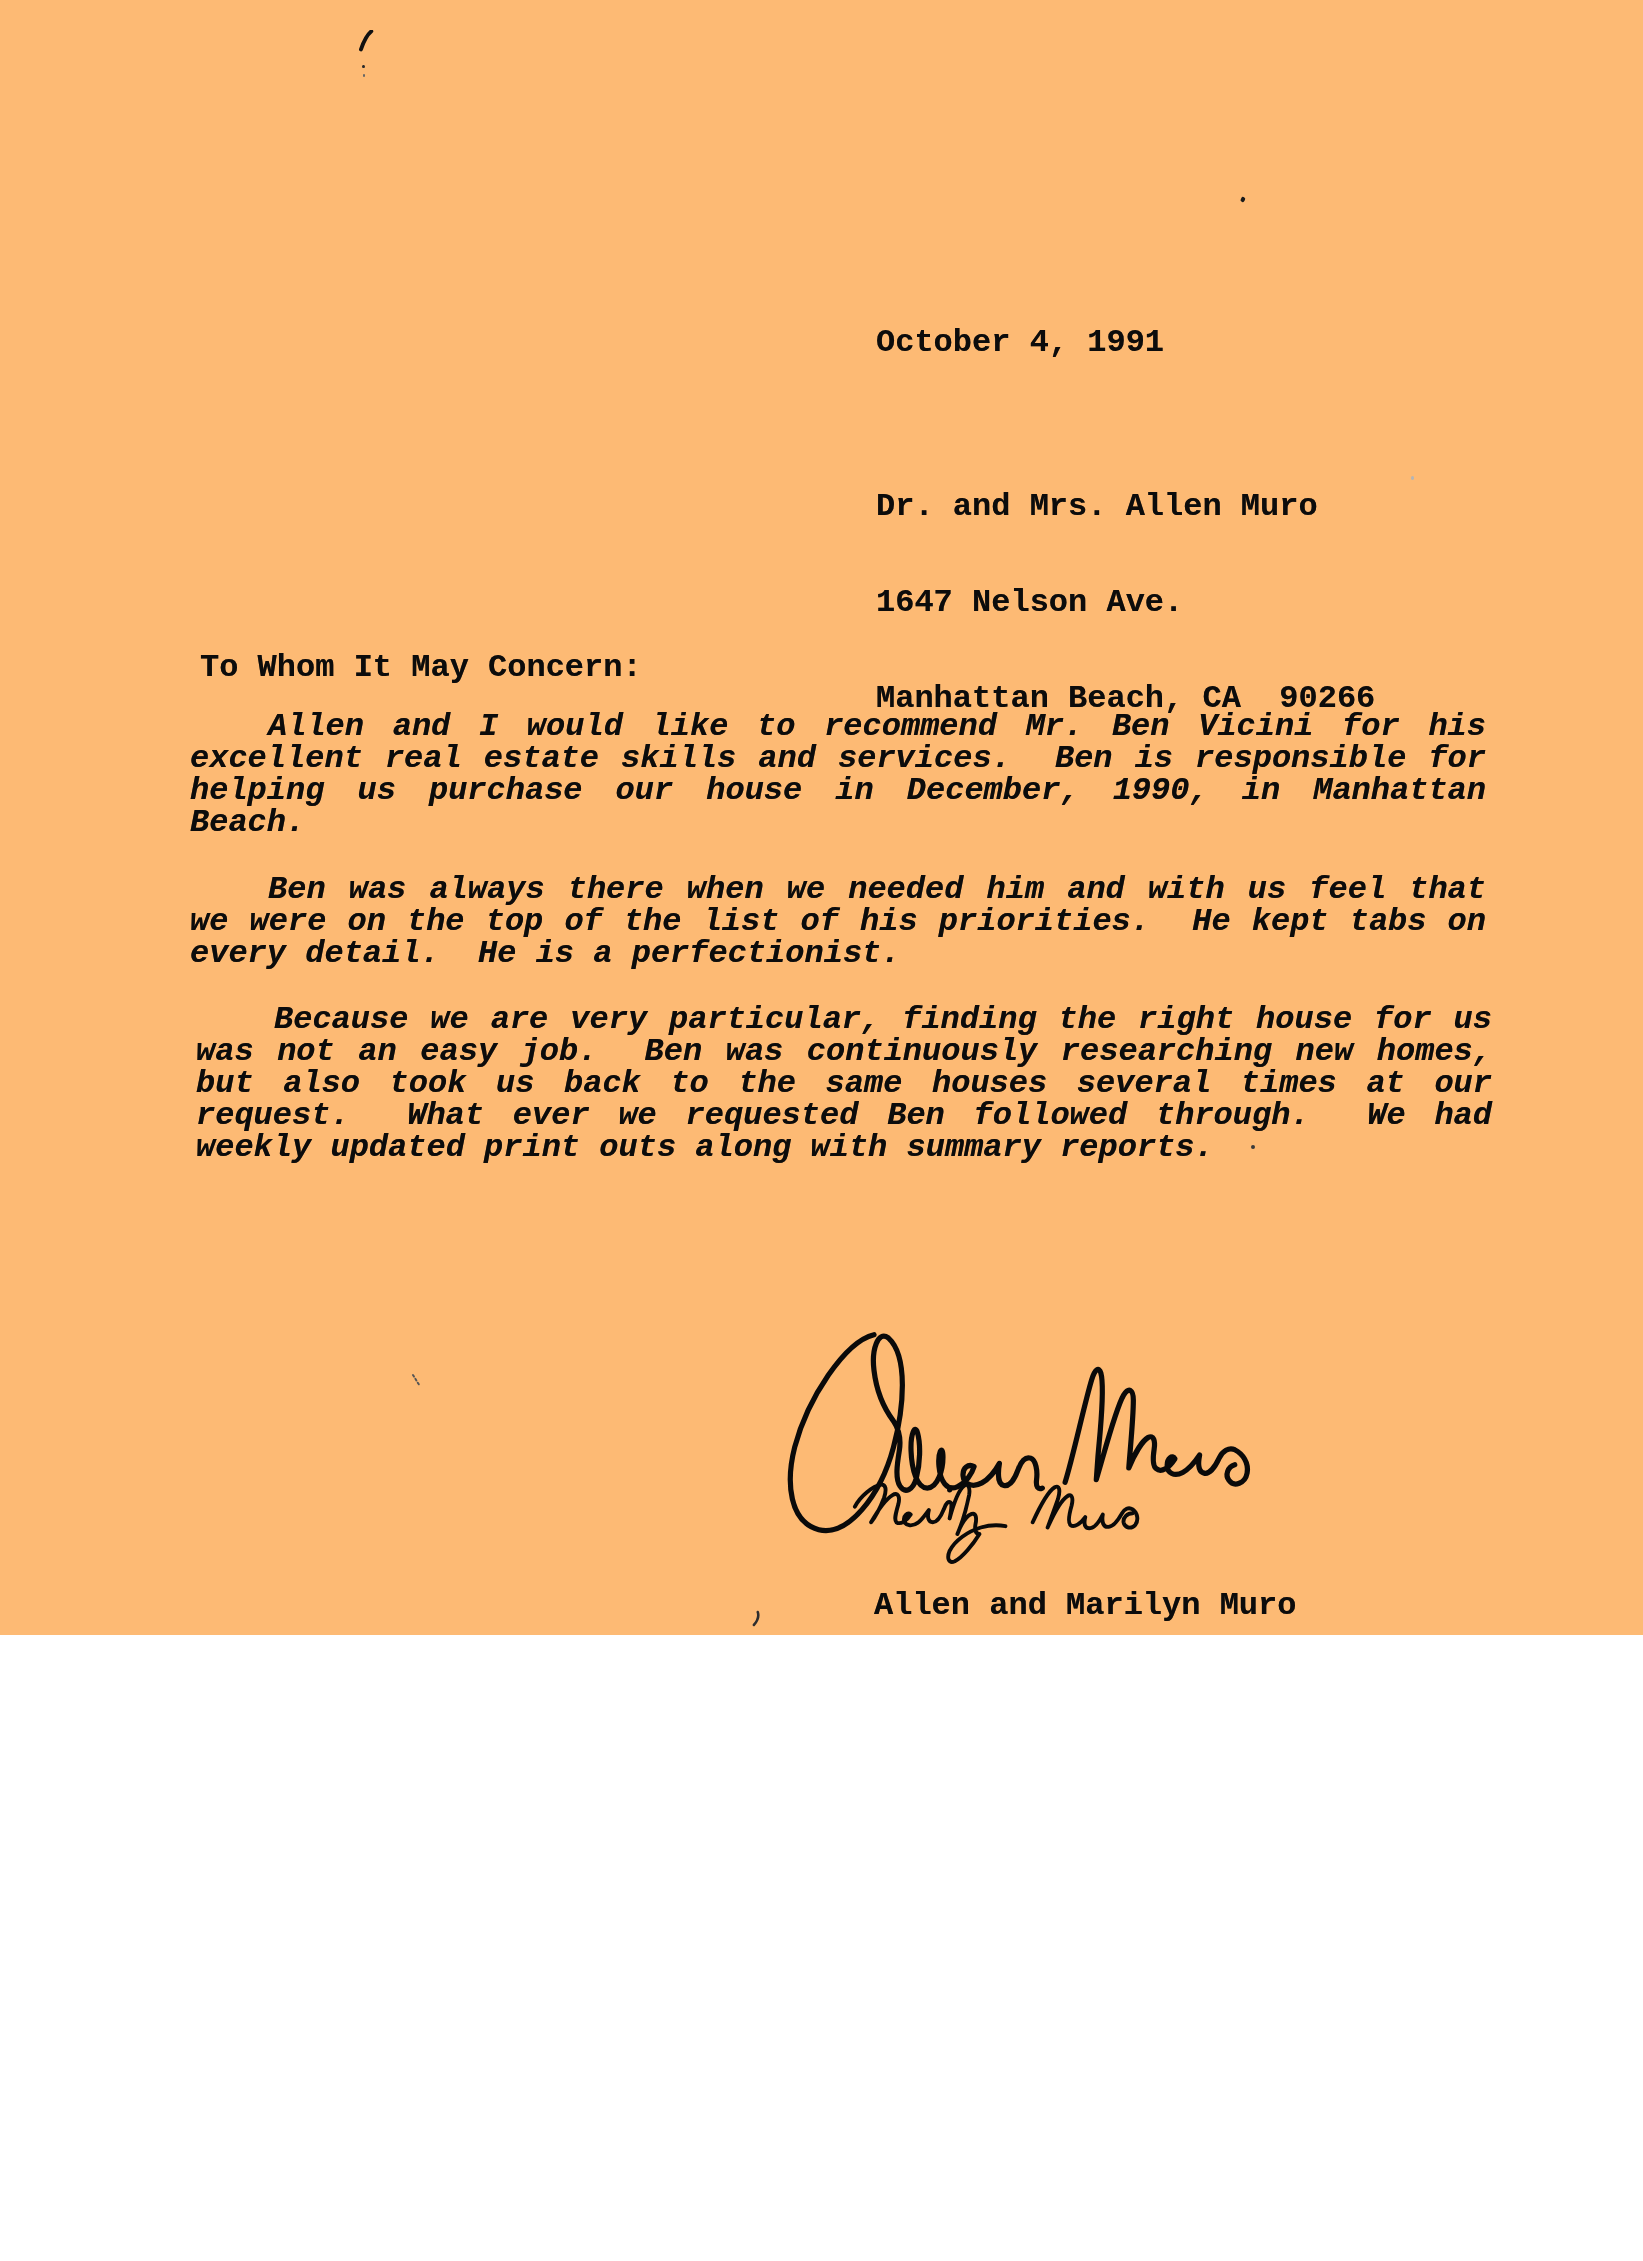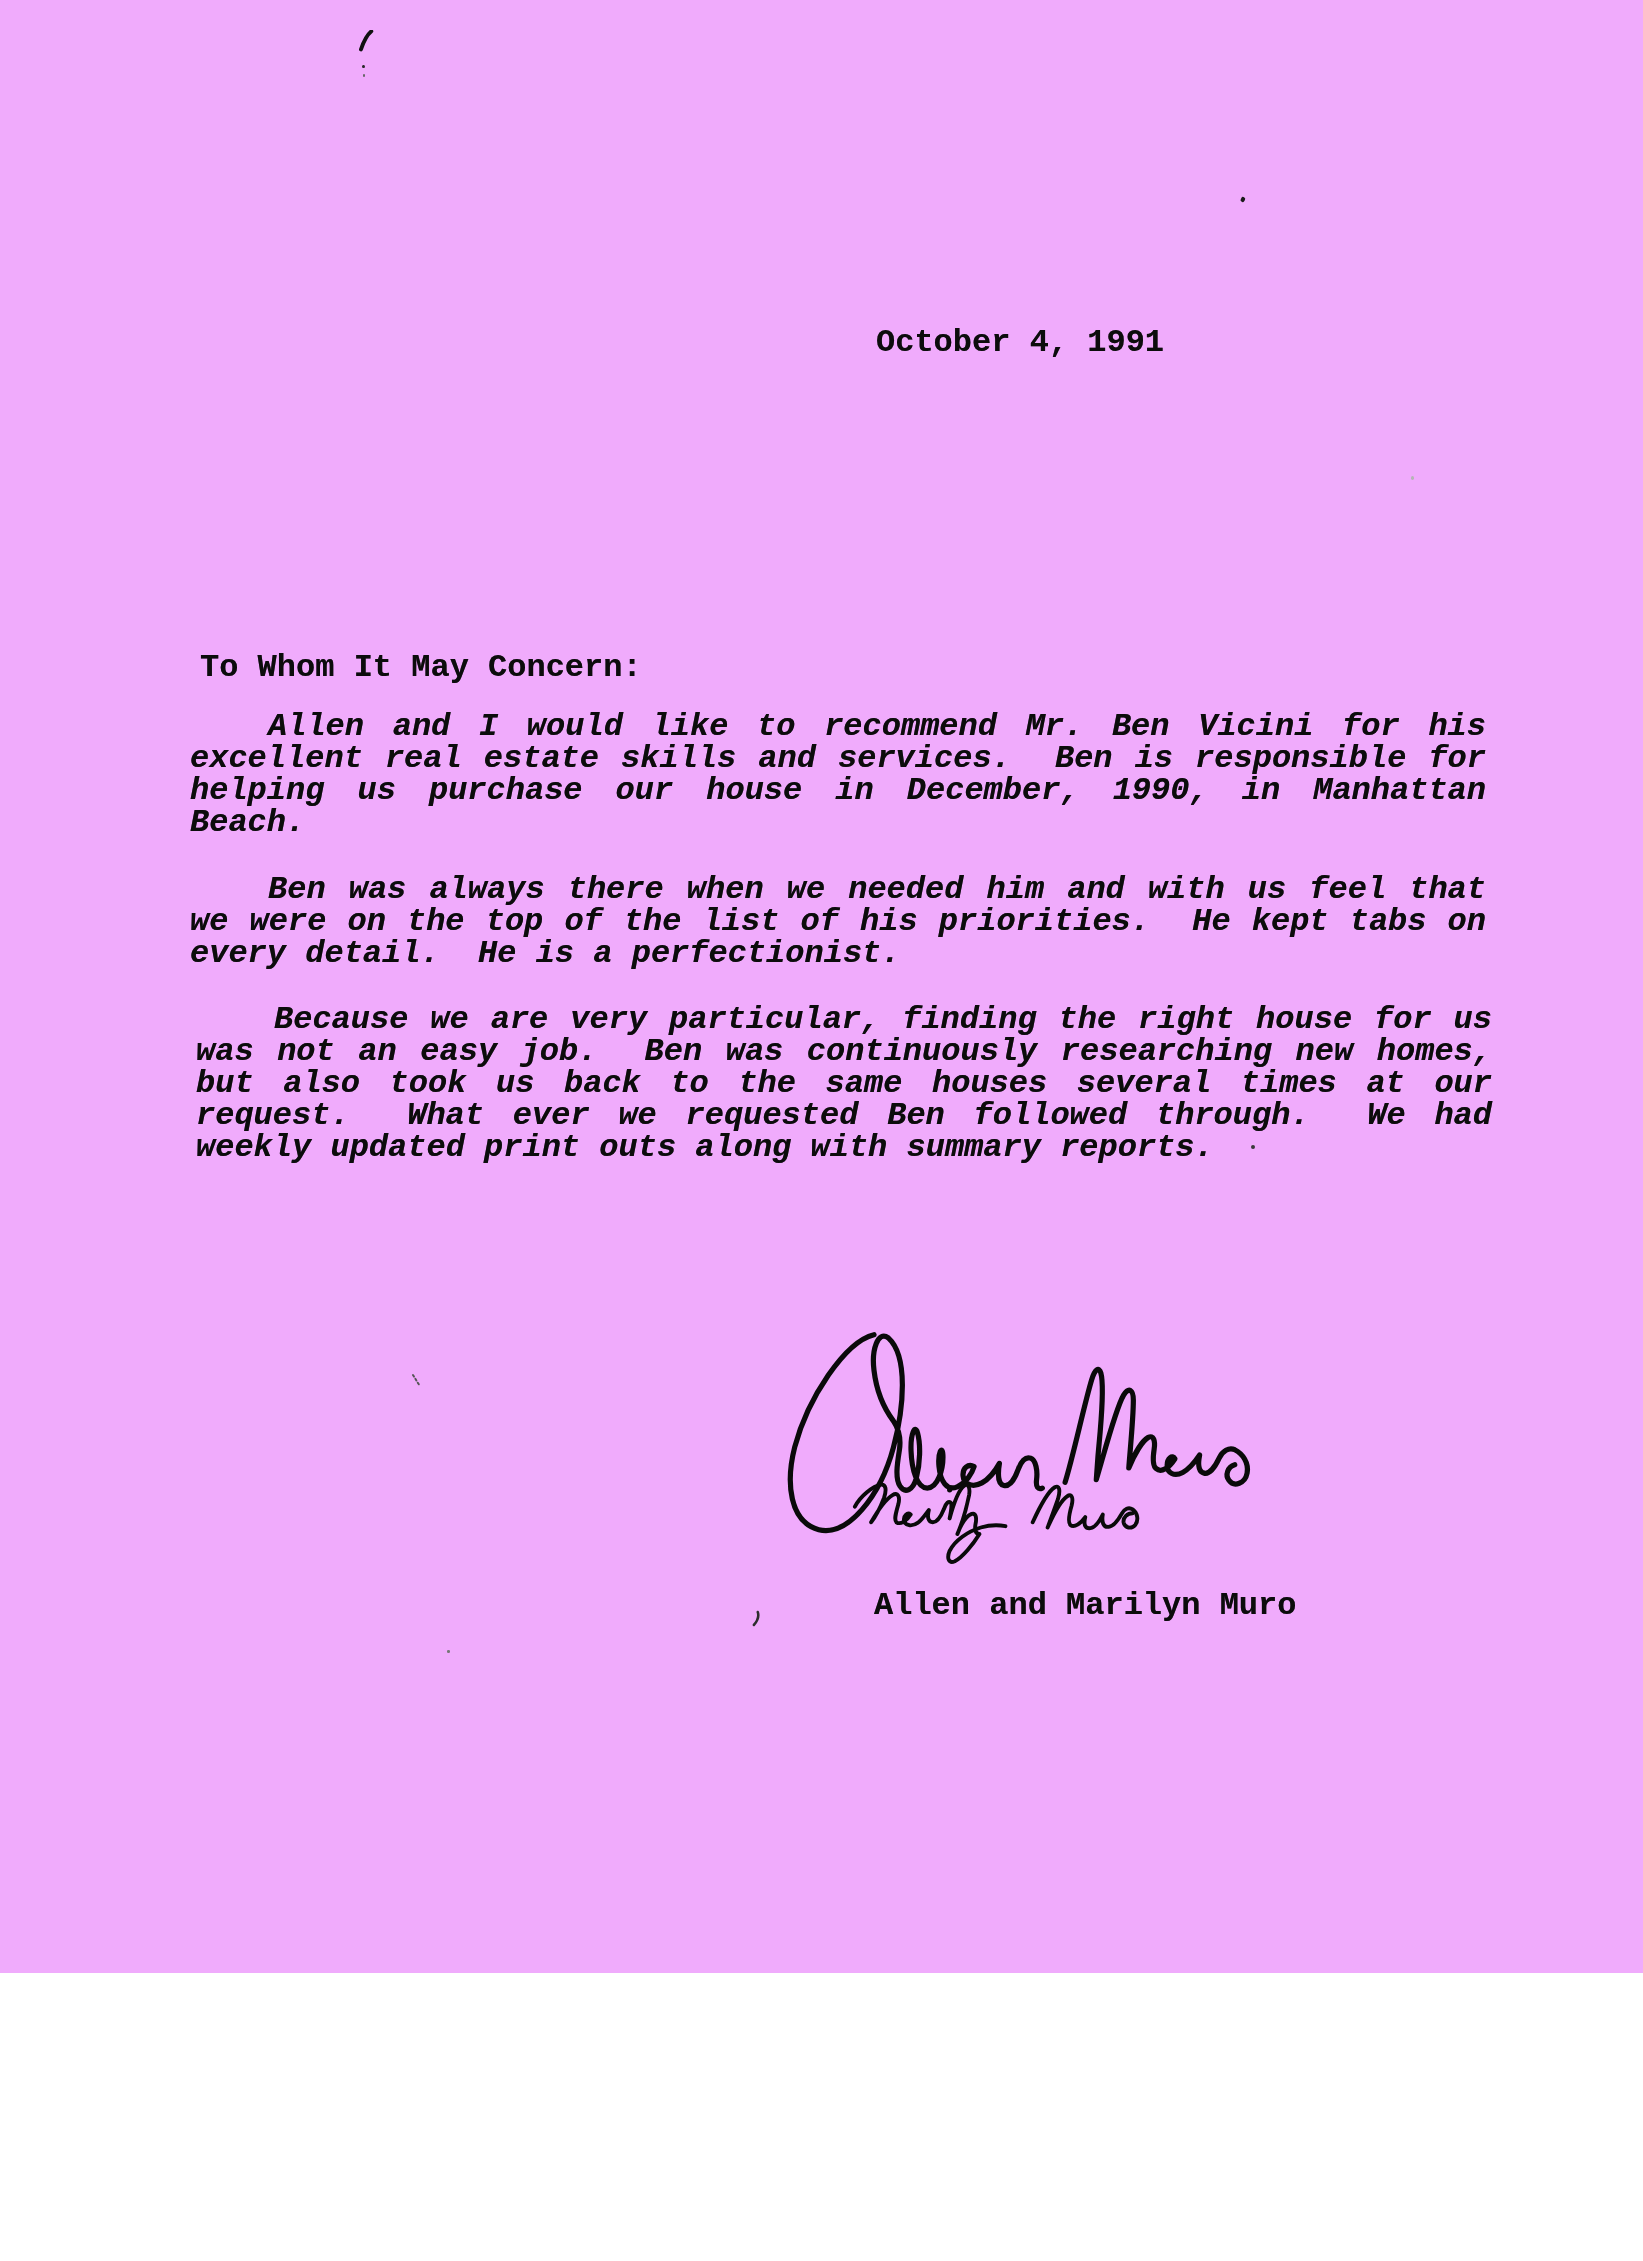--- a/index.html
+++ b/index.html
@@ -3,22 +3,22 @@
 <meta charset="utf-8">
 <style>
   html, body {
     margin: 0;
     padding: 0;
     background: #ffffff;
   }
   .page {
     position: relative;
     width: 1643px;
-    height: 1973px;
-    background: #f0abfc;
+    height: 1635px;
+    background: #fdba74;
     overflow: hidden;
     font-family: "Liberation Mono", "DejaVu Sans Mono", monospace;
     color: #0c0c0c;
   }
   .type {
     position: absolute;
     font-size: 32px;
     line-height: 32px;
     font-weight: 700;
     letter-spacing: 0;
@@ -67,20 +67,25 @@
   .a-comma { left: 752px; top: 1610px; }
   .a-dot3 { left: 447px; top: 1650px; width: 2.6px; height: 2.6px; background: #777; }
 </style>
 </head>
 <body>
 
 <div class="page">
 
   <div class="type date-block">October 4, 1991</div>
 
+  <div class="type address-block">
+    <div class="addr-line">Dr. and Mrs. Allen Muro</div>
+    <div class="addr-line">1647 Nelson Ave.</div>
+    <div class="addr-line">Manhattan Beach, CA  90266</div>
+  </div>
 
   <div class="type salutation">To Whom It May Concern:</div>
 
   <div class="type para para-1">Allen and I would like to recommend Mr. Ben Vicini for his excellent real estate skills and services.  Ben is responsible for helping us purchase our house in December, 1990, in Manhattan Beach.</div>
   <div class="type para para-2">Ben was always there when we needed him and with us feel that we were on the top of the list of his priorities.  He kept tabs on every detail.  He is a perfectionist.</div>
   <div class="type para para-3">Because we are very particular, finding the right house for us was not an easy job.  Ben was continuously researching new homes, but also took us back to the same houses several times at our request.  What ever we requested Ben followed through.  We had weekly updated print outs along with summary reports.</div>
 
   <svg class="sig sig-allen" width="481" height="205" viewBox="0 0 740 315" aria-hidden="true">
     <path stroke-width="8" d="M 140 7
       C 95 18, 38 105, 18 180

